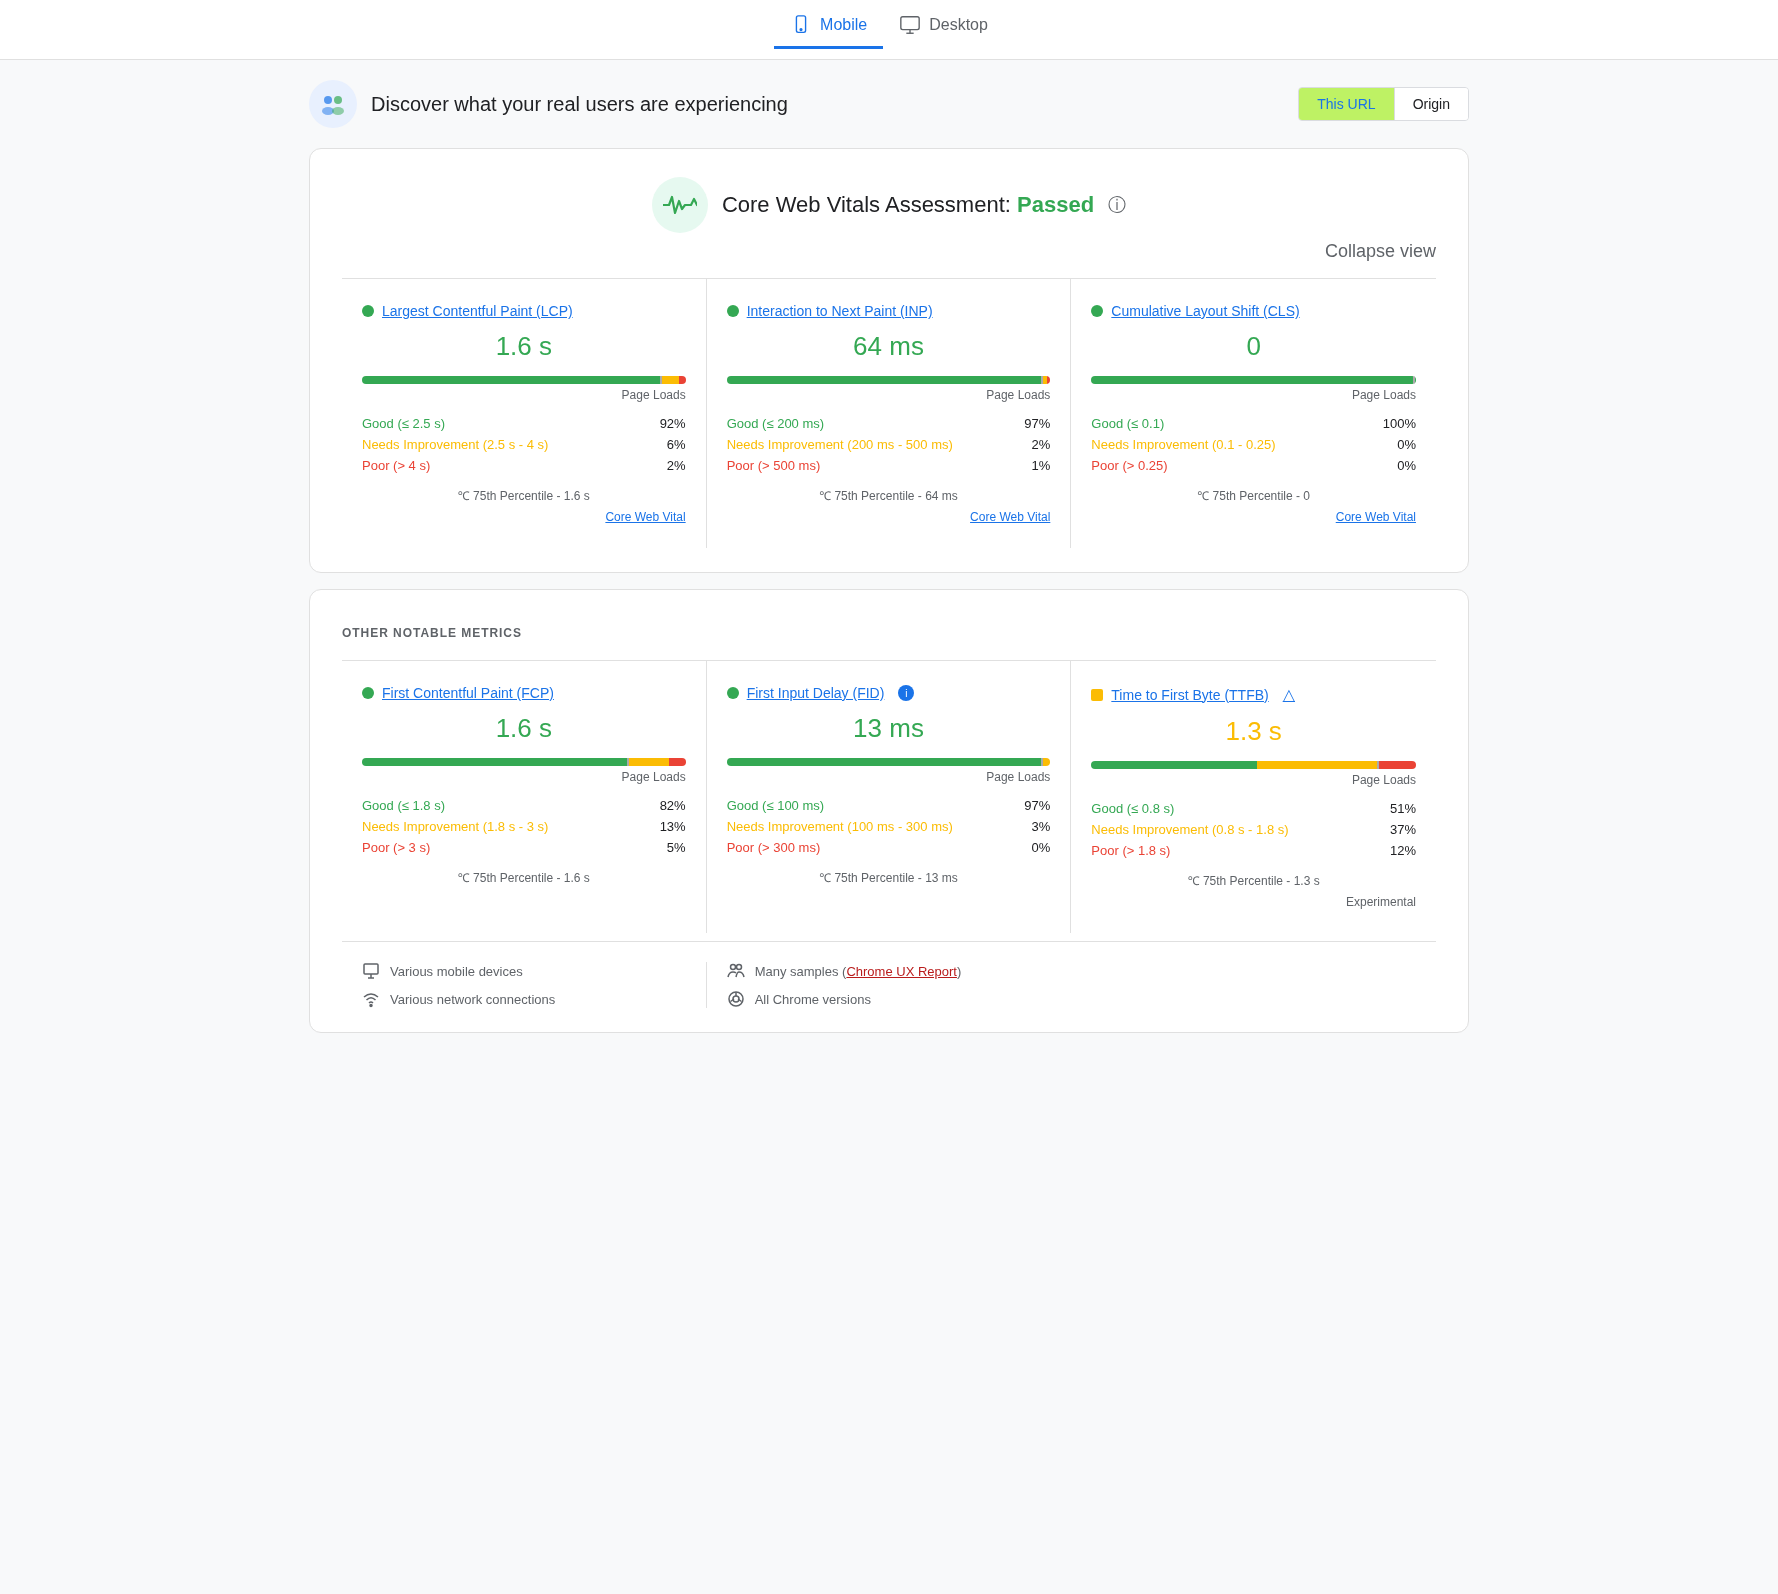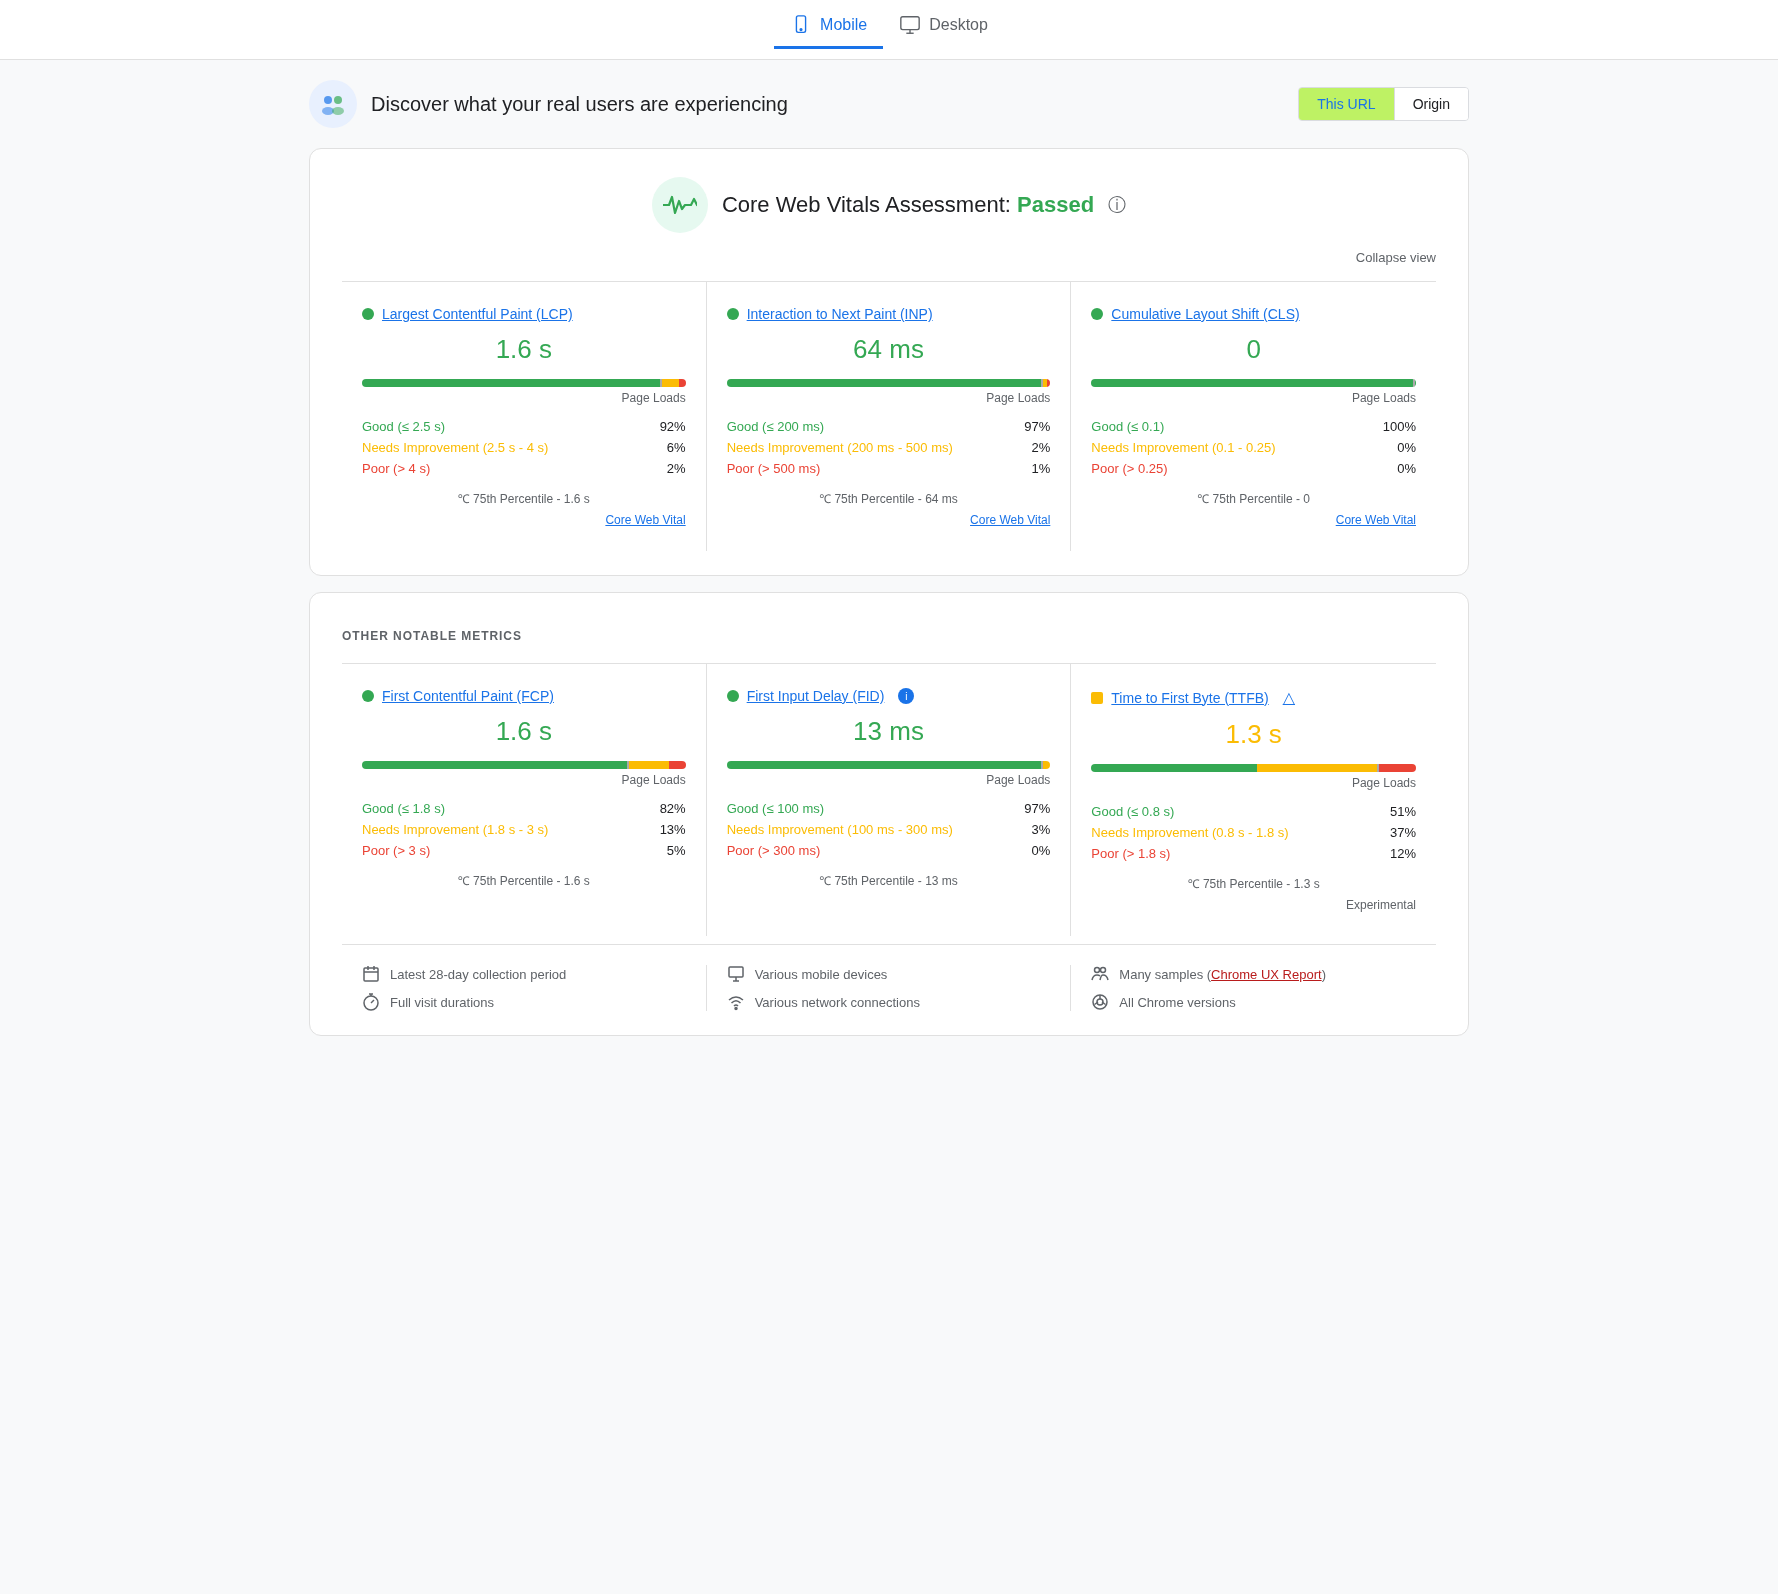--- a/index.html
+++ b/index.html
@@ -128,23 +128,23 @@
       font-weight: 600;
     }
     .info-icon {
       color: #5f6368;
       cursor: pointer;
       font-size: 18px;
     }
     .collapse-link {
       text-align: right;
       color: #5f6368;
-      font-size: 13px;
-      cursor: pointer;
-      margin-top: 17px;
+      font-size: 18px;
+      cursor: pointer;
+      margin-top: 8px;
       margin-bottom: 16px;
     }
 
     .metrics-grid {
       display: grid;
       grid-template-columns: 1fr 1fr 1fr;
       gap: 0;
       border-top: 1px solid #e0e0e0;
     }
     .metric-col {
@@ -537,40 +537,20 @@
         <div class="percentile-row">℃ 75th Percentile - 1.3 s</div>
         <div class="experimental-label">Experimental</div>
       </div>
 
     </div>
 
     <div class="footer-row">
       <div class="footer-col">
         <div class="footer-item">
           <svg width="18" height="18" viewBox="0 0 18 18" fill="none" stroke="#5f6368" stroke-width="1.5">
-            <rect x="2" y="3" width="14" height="13" rx="1"></rect>
-            <line x1="6" y1="1" x2="6" y2="5"></line>
-            <line x1="12" y1="1" x2="12" y2="5"></line>
-            <line x1="2" y1="7" x2="16" y2="7"></line>
-          </svg>
-          <span>Latest 28-day collection period</span>
-        </div>
-        <div class="footer-item">
-          <svg width="18" height="18" viewBox="0 0 18 18" fill="none" stroke="#5f6368" stroke-width="1.5">
-            <circle cx="9" cy="10" r="7"></circle>
-            <line x1="9" y1="3" x2="9" y2="1"></line>
-            <line x1="9" y1="10" x2="12" y2="7"></line>
-            <line x1="7" y1="1" x2="11" y2="1"></line>
-          </svg>
-          <span>Full visit durations</span>
-        </div>
-      </div>
-      <div class="footer-col">
-        <div class="footer-item">
-          <svg width="18" height="18" viewBox="0 0 18 18" fill="none" stroke="#5f6368" stroke-width="1.5">
             <rect x="2" y="2" width="14" height="10" rx="1"></rect>
             <line x1="6" y1="16" x2="12" y2="16"></line>
             <line x1="9" y1="12" x2="9" y2="16"></line>
           </svg>
           <span>Various mobile devices</span>
         </div>
         <div class="footer-item">
           <svg width="18" height="18" viewBox="0 0 18 18" fill="none" stroke="#5f6368" stroke-width="1.5">
             <path d="M2 7 Q9 1 16 7"></path>
             <path d="M4.5 10 Q9 5.5 13.5 10"></path>

